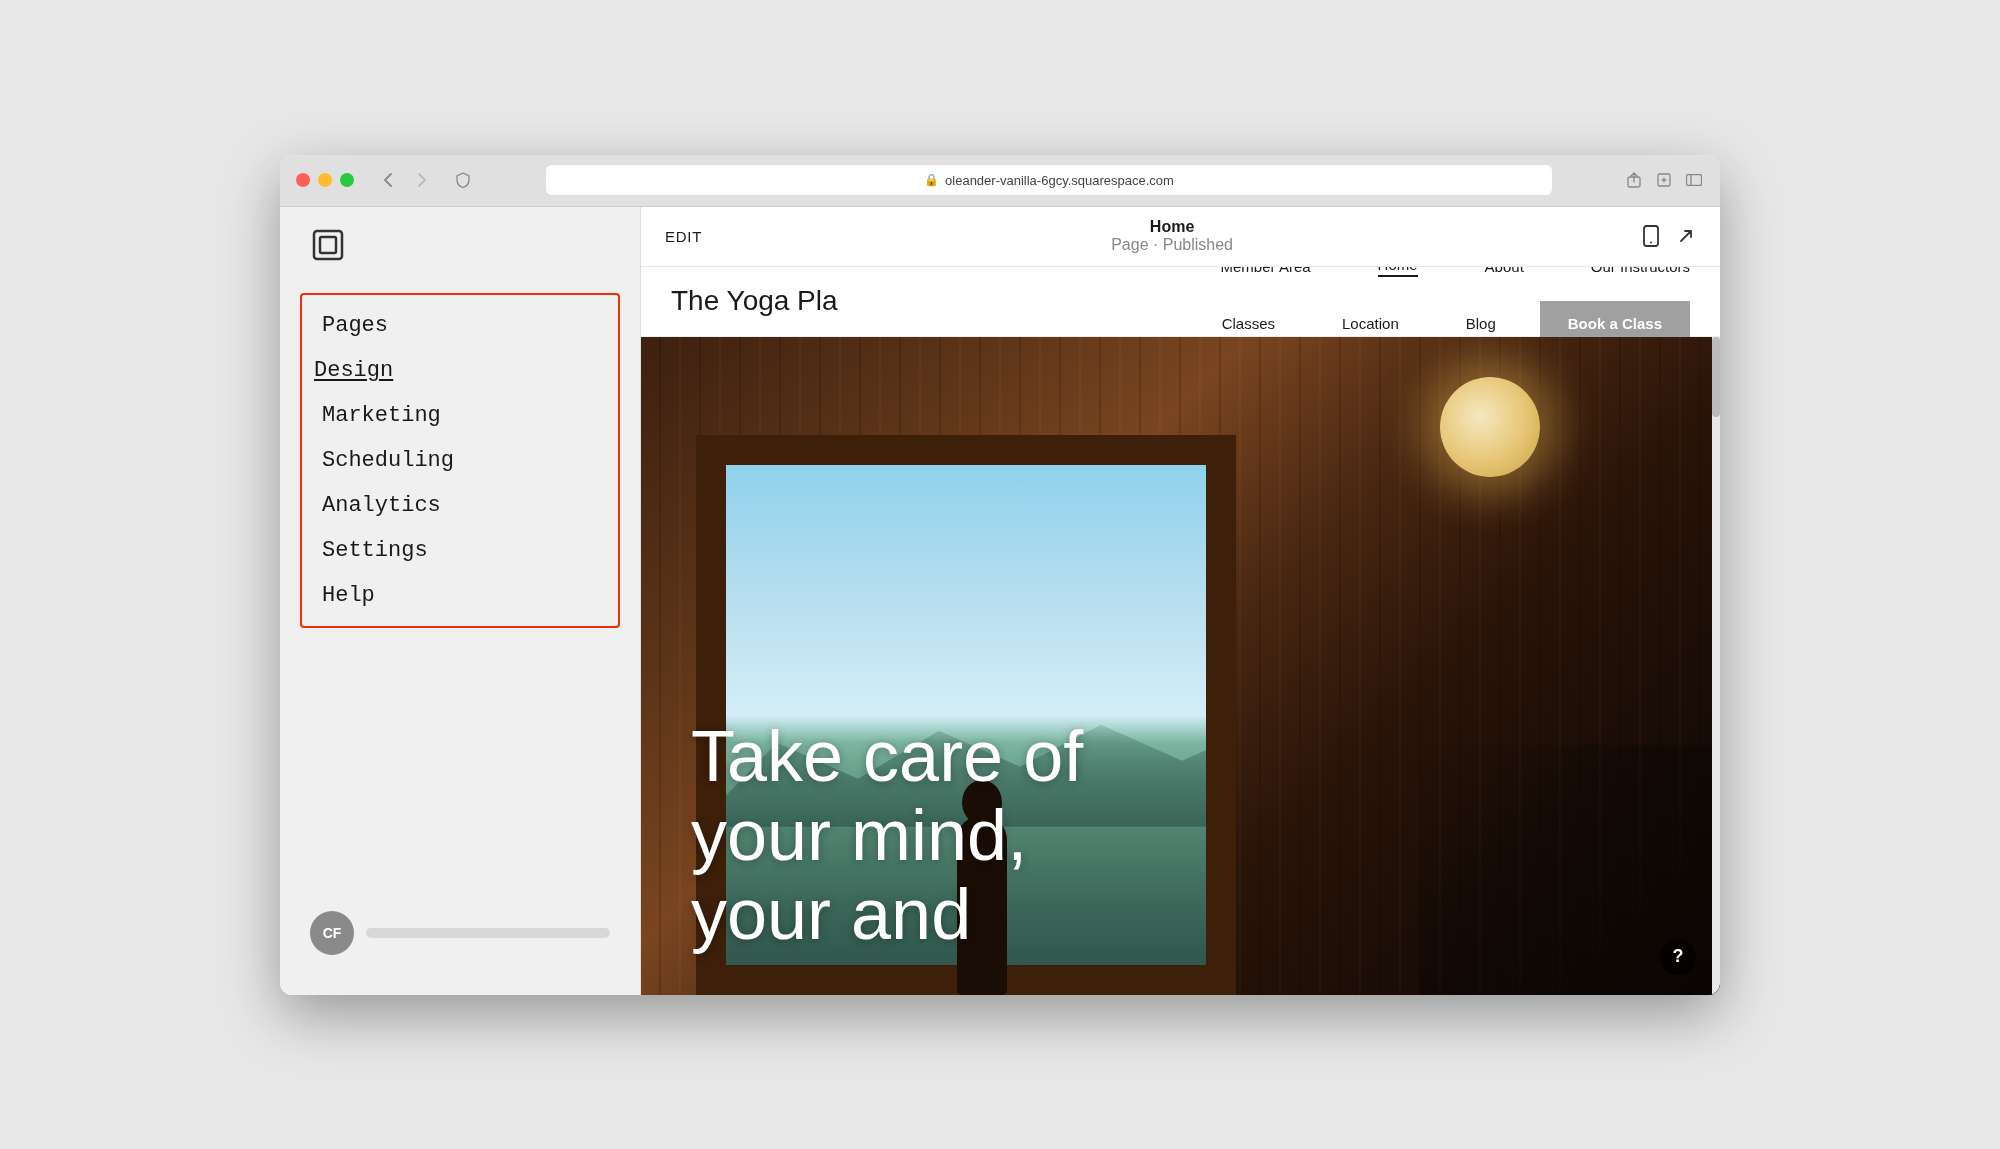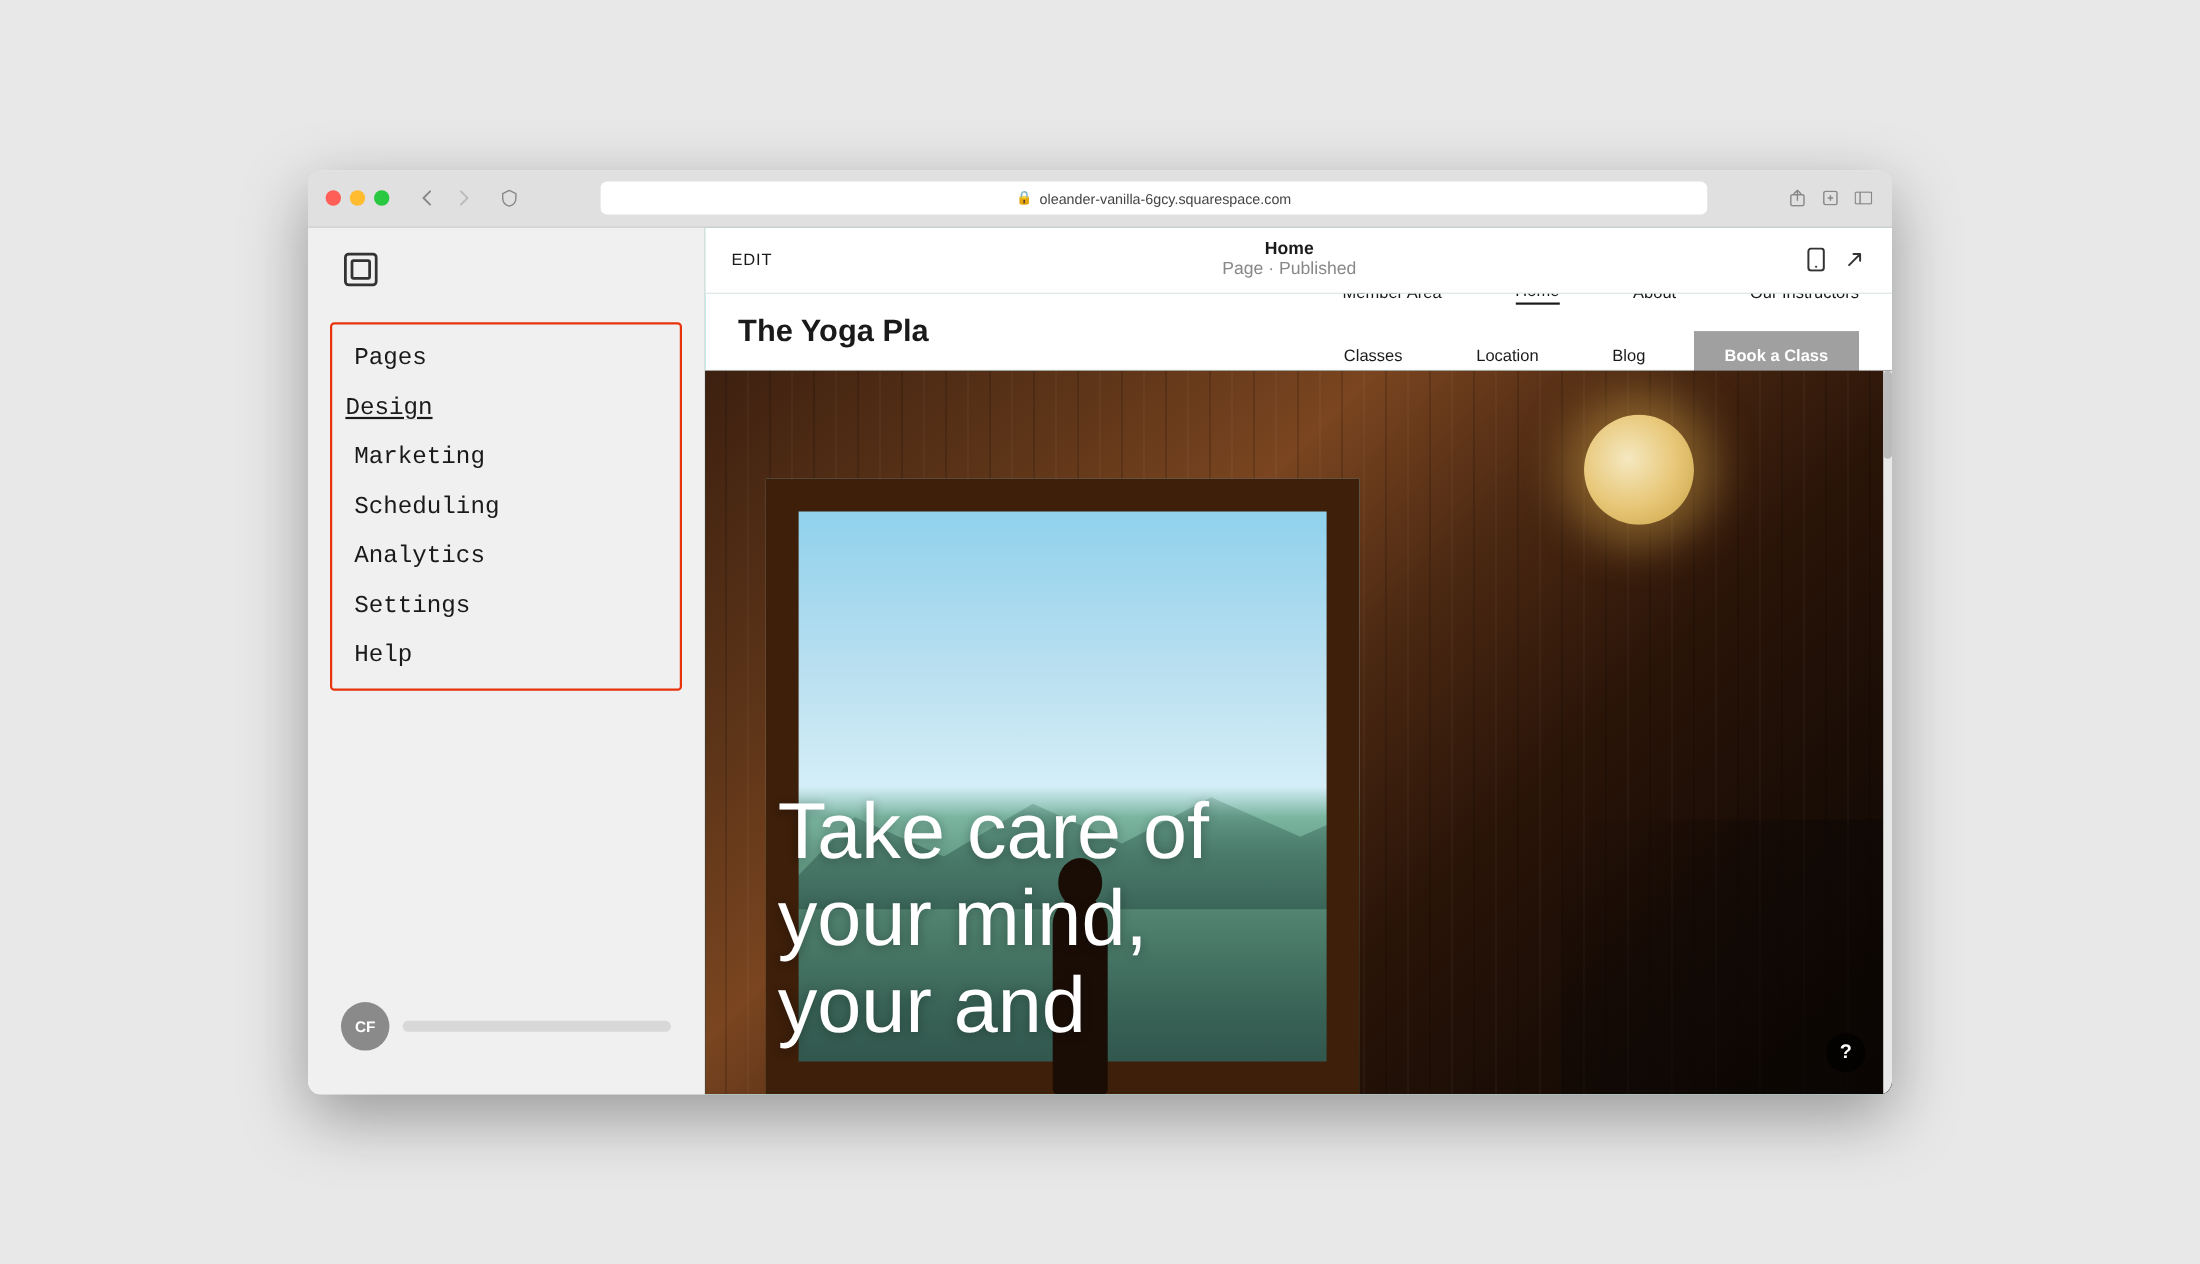--- a/index.html
+++ b/index.html
@@ -193,21 +193,21 @@
     .user-bar {
       flex: 1;
       height: 10px;
       background: #d8d8d8;
       border-radius: 5px;
     }
 
     
     .browser-pane {
       flex: 1;
-      background: #14b8a6;
+      background: #fca5a5;
       display: flex;
       flex-direction: column;
       overflow: hidden;
       border-left: 1px solid #ddd;
     }
 
     
     .editor-bar {
       height: 60px;
       background: #fff;
@@ -265,21 +265,21 @@
       background: #fff;
       height: 70px;
       display: flex;
       align-items: center;
       padding: 0 30px;
       border-bottom: 1px solid #eee;
       flex-shrink: 0;
     }
     .site-logo-text {
       font-size: 28px;
-      font-weight: 700;
+      font-weight: 400;
       color: #1a1a1a;
       margin-right: auto;
     }
     .site-nav-links {
       display: flex;
       gap: 24px;
       align-items: center;
       flex-wrap: wrap;
       justify-content: flex-end;
       max-width: 620px;
@@ -432,21 +432,21 @@
       width: 40px;
       height: 45px;
       background: #1a0d06;
       border-radius: 50%;
     }
 
     
     .hero-text {
       position: absolute;
       bottom: 0;
-      left: 16px;
+      left: 0;
       padding: 40px 50px;
       z-index: 10;
     }
     .hero-headline {
       font-size: 72px;
       font-weight: 400;
       color: #ffffff;
       line-height: 1.1;
       text-shadow: 0 2px 10px rgba(0,0,0,0.3);
     }

